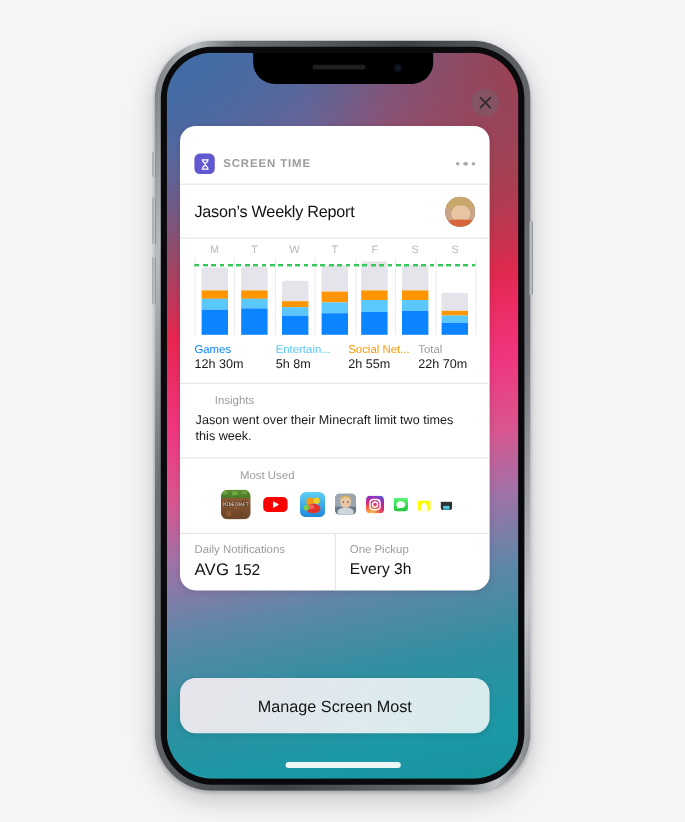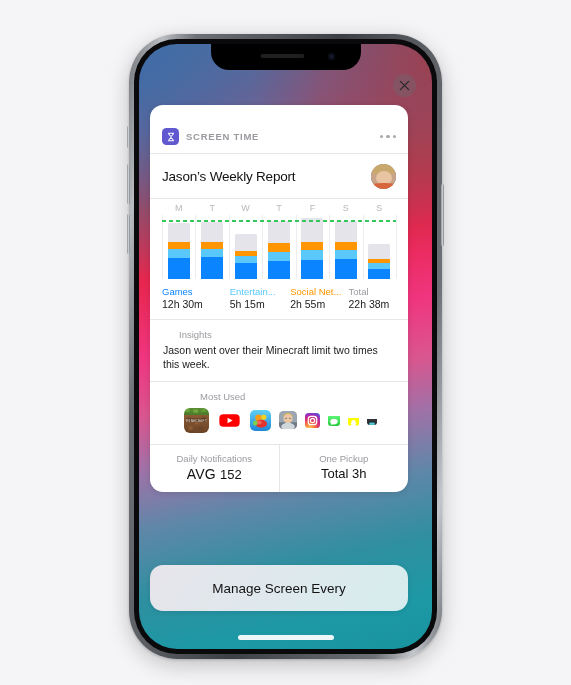--- a/index.html
+++ b/index.html
@@ -136,21 +136,21 @@
 
   
   .sec-label{ font-size:9.5px; color:#9a9aa0; margin-bottom:3px;padding-left:16px; }
   .insight-txt{ font-size:10.5px; color:#1b1b1b; line-height:1.36; }
 
   
   .apps{ display:flex; align-items:center; gap:8px; margin-top:6px; }
   .aicon{ border-radius:6px; flex:0 0 auto; overflow:hidden; position:relative; }
 
   
-  .stats{ display:flex;text-align:center; }
+  .stats{ display:flex; }
   .stat{ flex:1; padding:8px 12px 10px; }
   .stat + .stat{ border-left:1px solid #e6e6e8; }
   .stat .k{ font-size:9.5px; color:#9a9aa0; margin-bottom:2px; }
   .stat .v{ font-size:13px; color:#111; }
   .stat .v .sm{ font-size:14px; letter-spacing:.2px; }
 
   
   .manage{
     position:absolute; left:11px; top:521px; width:258px; height:46px;
     border-radius:13px; z-index:4;
@@ -294,29 +294,29 @@
             </div>
           </div>
 
           <div class="legend" id="legend">
               <div class="lg" style="width: 23%;">
                 <div class="k" style="color: rgb(10, 132, 255);">Games</div>
                 <div class="v">12h 30m</div>
               </div>
               <div class="lg" style="width: 28%; margin-left: 18px;">
                 <div class="k" style="color: rgb(90, 200, 250);">Entertain...</div>
-                <div class="v">5h 15m</div>
+                <div class="v">5h 8m</div>
               </div>
               <div class="lg" style="width: 27%;">
                 <div class="k" style="color: rgb(255, 149, 0);">Social Net...</div>
                 <div class="v">2h 55m</div>
               </div>
               <div class="lg" style="width: 22%;">
                 <div class="k" style="color: rgb(154, 154, 160);">Total</div>
-                <div class="v">22h 38m</div>
+                <div class="v">22h 70m</div>
               </div>
             </div>
           <div class="divider"></div>
 
           <div class="sec">
             <div class="sec-label">Insights</div>
             <div class="insight-txt">Jason went over their Minecraft limit two times this week.</div>
           </div>
           <div class="divider"></div>
 
@@ -411,26 +411,26 @@
           </div>
           <div class="divider"></div>
 
           <div class="stats" id="stats">
               <div class="stat">
                 <div class="k">Daily Notifications</div>
                 <div class="v"><span class="sm">AVG </span>152</div>
               </div>
               <div class="stat">
                 <div class="k">One Pickup</div>
-                <div class="v">Total 3h</div>
+                <div class="v">Every 3h</div>
               </div>
             </div>
         </div>
 
         <div class="manage">
-          <span>Manage Screen Every</span>
+          <span>Manage Screen Most</span>
         </div>
 
         <div class="home-indicator"></div>
       </div>
     </div>
   </div>
 </div>
 
 </body></html>

